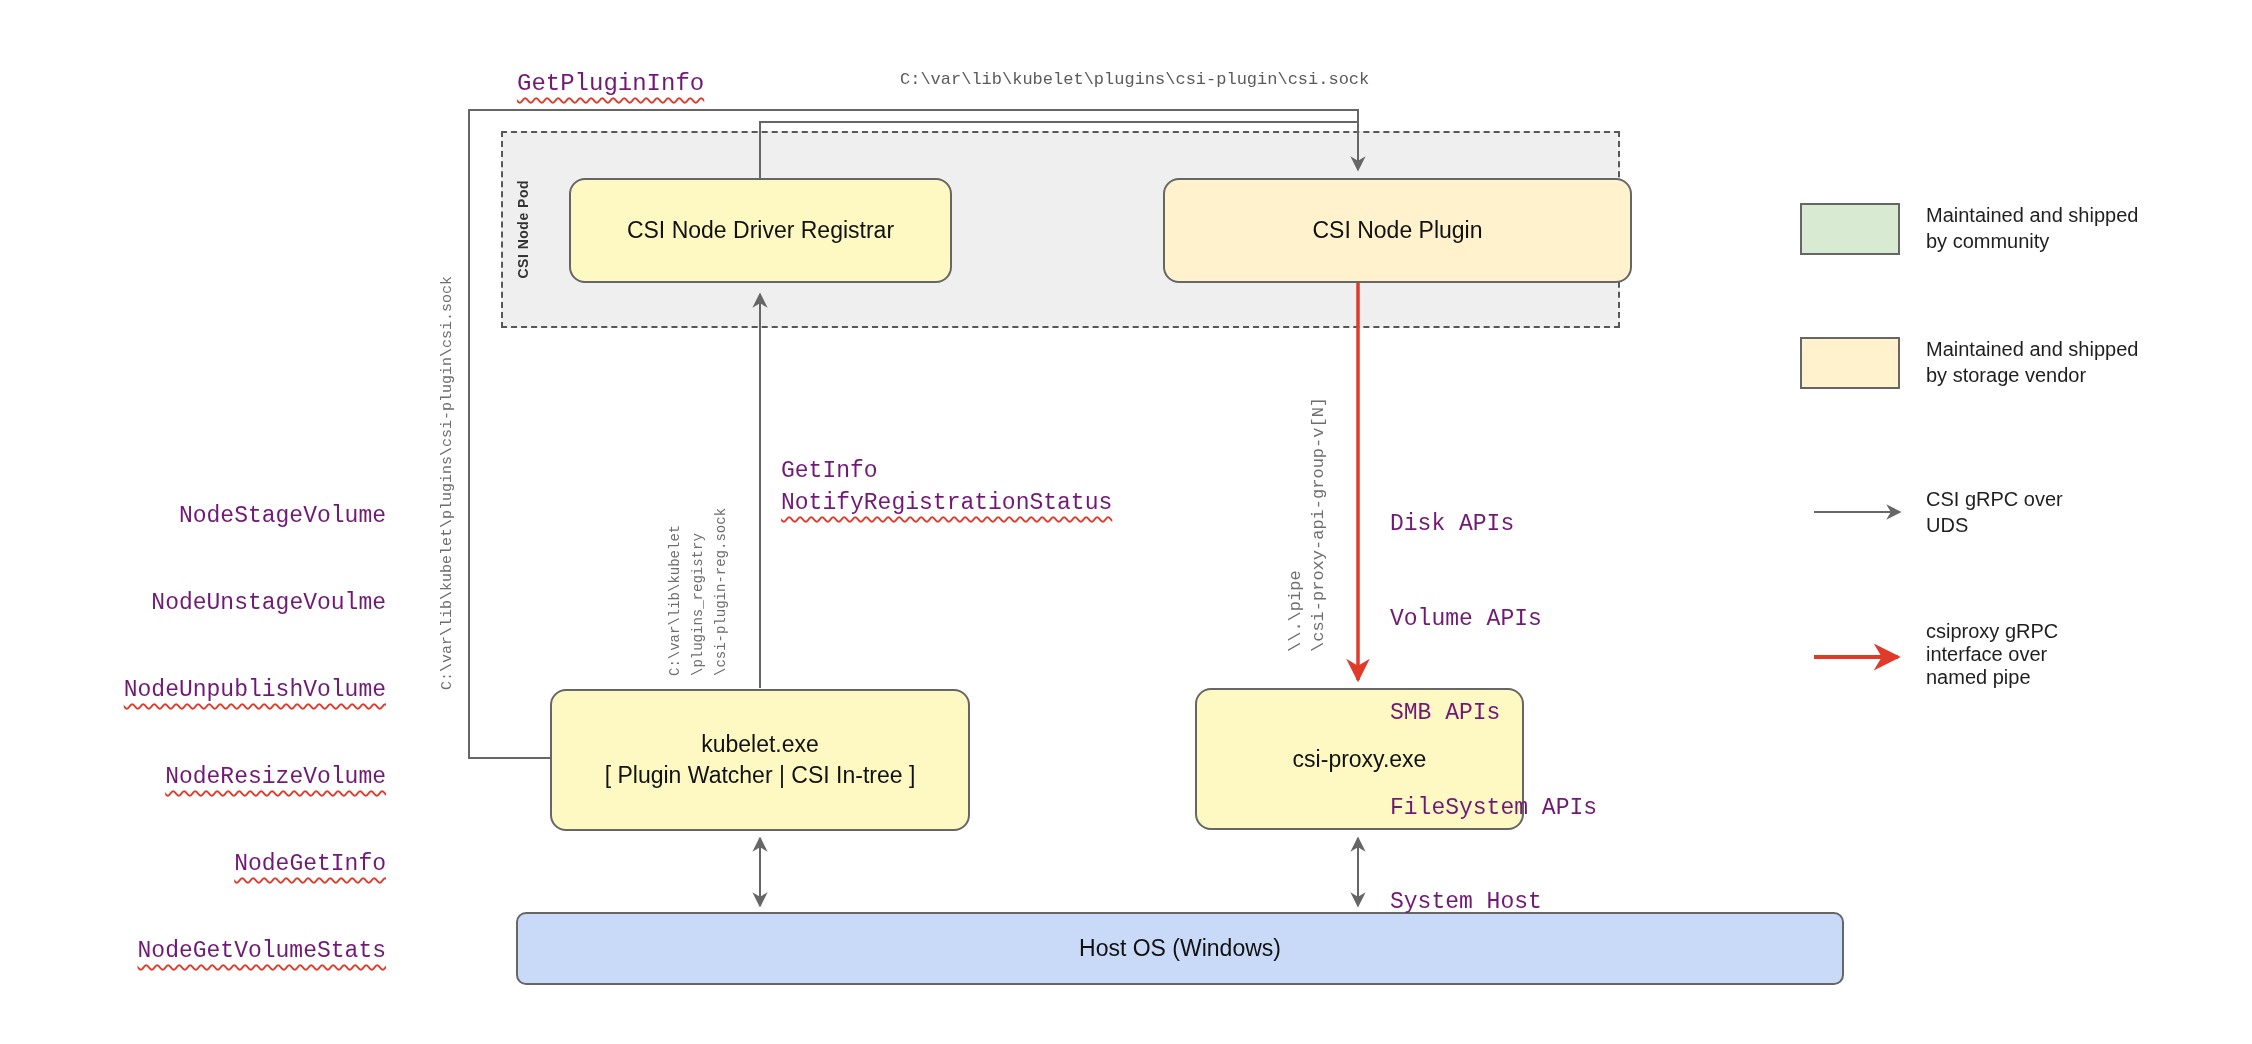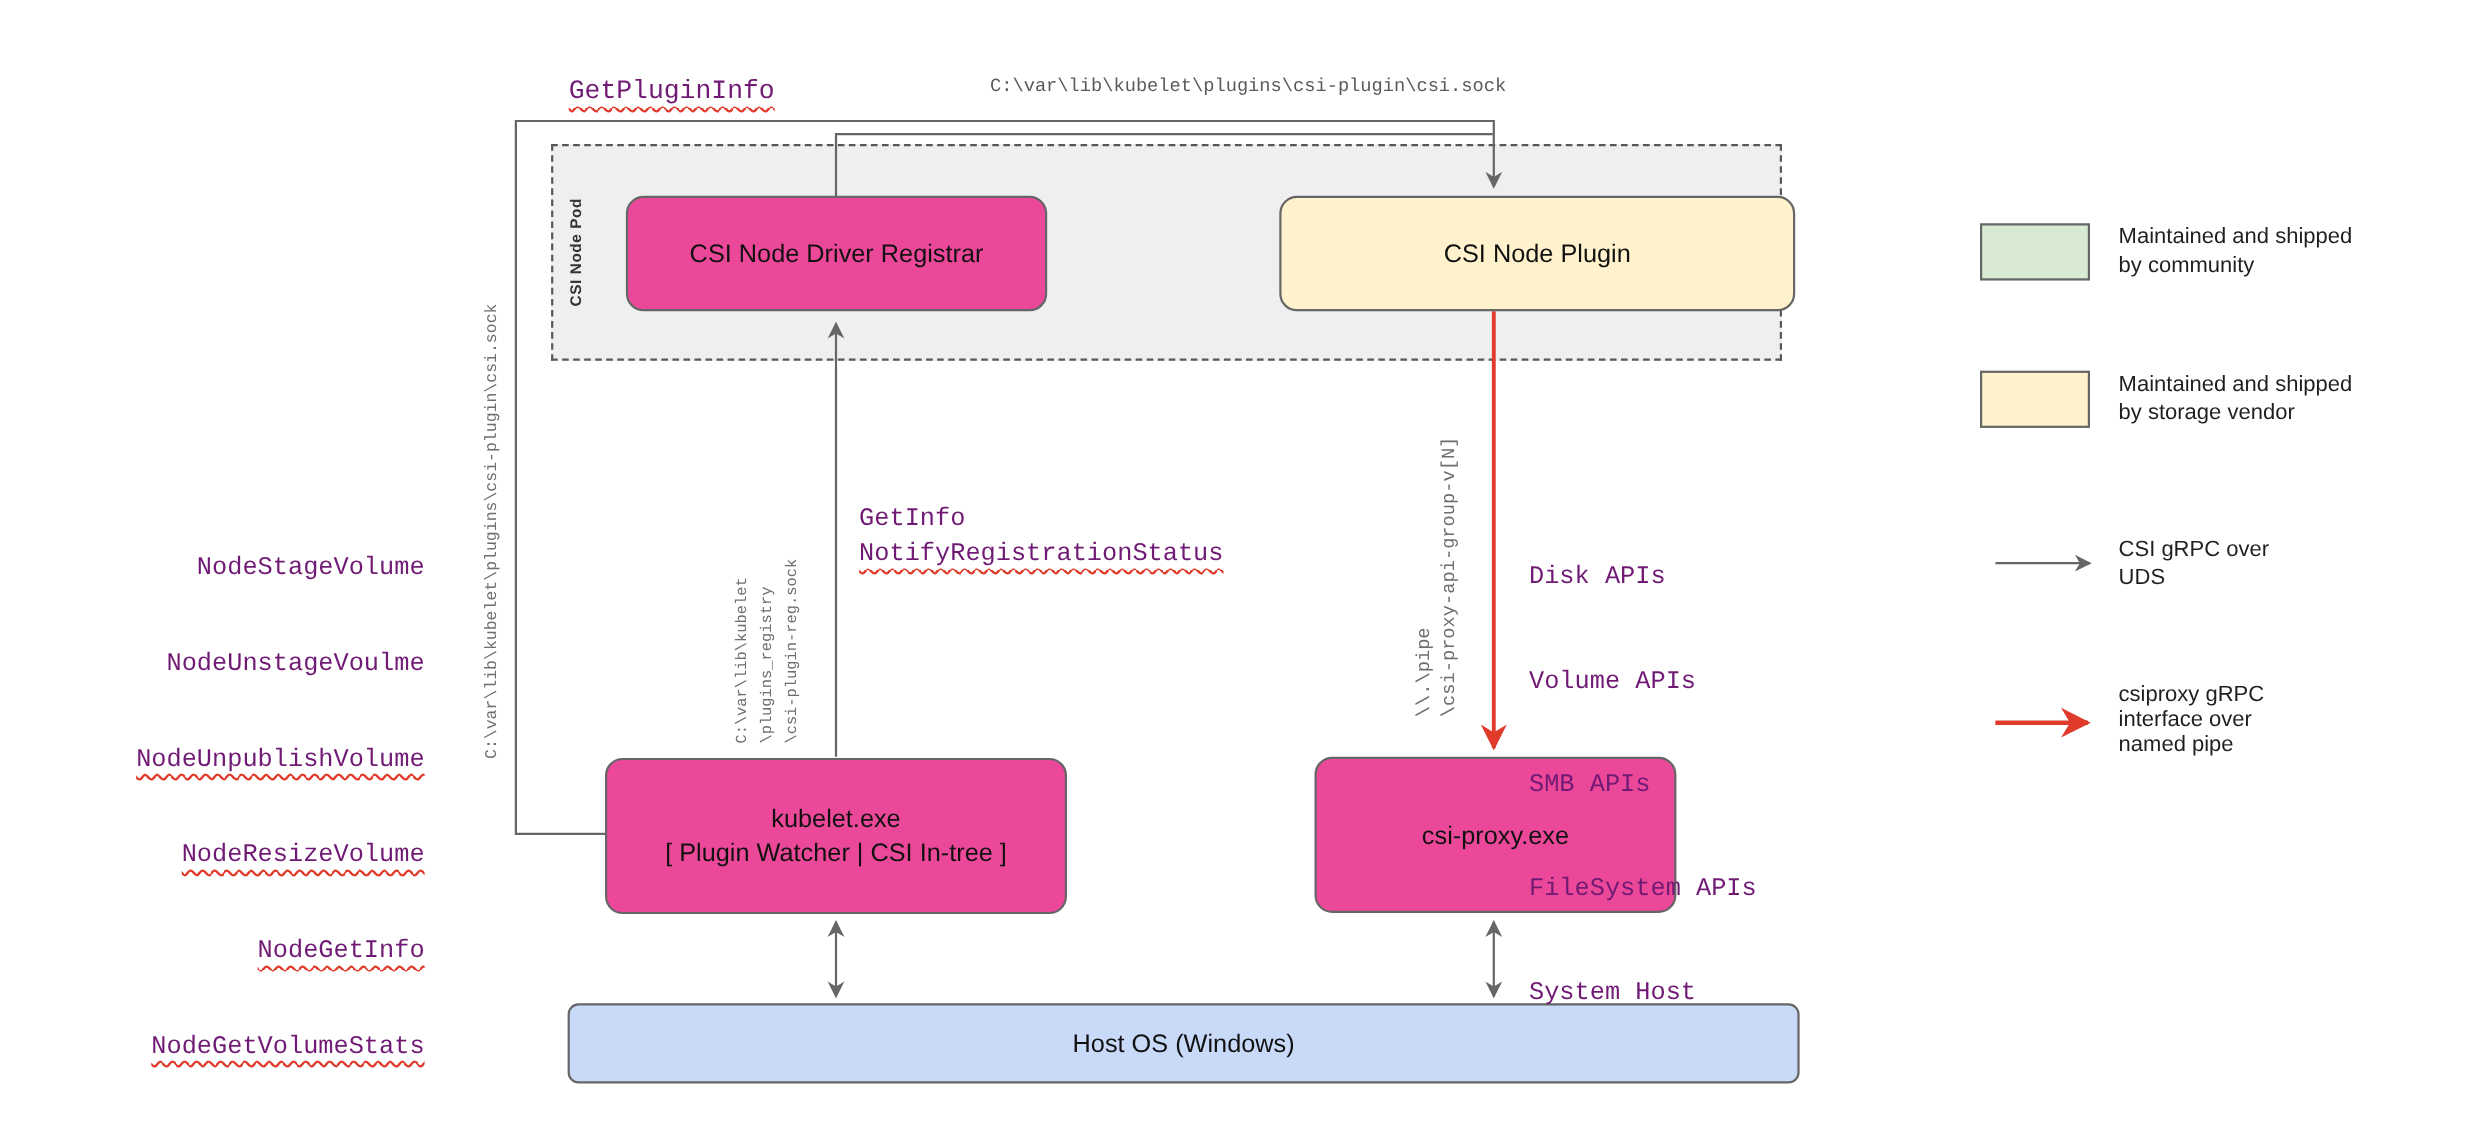--- a/index.html
+++ b/index.html
@@ -12,21 +12,21 @@
   .squiggle{text-decoration-line:underline;text-decoration-style:wavy;text-decoration-color:#e03a2a;
             text-decoration-thickness:1.5px;text-underline-offset:7px;text-decoration-skip-ink:none;}
   
   .vwrap{display:flex;flex-direction:row;align-items:stretch;}
   .vtext{writing-mode:vertical-rl;transform:rotate(180deg);height:100%;white-space:pre;
          font-family:"Liberation Mono","DejaVu Sans Mono",monospace;color:#6e6e6e;}
   
   .node{position:absolute;box-sizing:border-box;border:2px solid #666666;border-radius:16px;
         display:flex;flex-direction:column;align-items:center;justify-content:center;
         font-size:23px;color:#111111;text-align:center;line-height:31px;}
-  .green{background:#ec4899;}
+  .green{background:#fef9c3;}
   .yellow{background:#fff2cc;}
   .blue{background:#c9daf8;border-radius:10px;}
   #pod{position:absolute;left:501px;top:131px;width:1119px;height:197px;box-sizing:border-box;
        background:#efefef;border:2px dashed #575757;}
   #pod-label{position:absolute;left:4px;top:0;bottom:0;width:32px;display:flex;align-items:center;justify-content:center;}
   #pod-label .vtext{font-family:"Liberation Sans",sans-serif;color:#333333;font-size:14px;font-weight:600;letter-spacing:0.5px;height:auto;}
   .legend-text{color:#1f1f1f;font-size:20px;line-height:26px;}
   .swatch{position:absolute;width:100px;height:52px;box-sizing:border-box;border:2px solid #666666;}
 </style>
 </head>
@@ -67,21 +67,21 @@
 
   <div class="node green" style="left:1195px;top:688px;width:329px;height:142px;">
     <div>csi-proxy.exe</div>
   </div>
 
   <div class="node green" style="left:550px;top:689px;width:420px;height:142px;">
     <div>kubelet.exe</div>
     <div>[ Plugin Watcher | CSI In-tree ]</div>
   </div>
 
-  <div class="node blue" style="left:516px;top:912px;width:1120px;height:73px;">
+  <div class="node blue" style="left:516px;top:912px;width:1328px;height:73px;">
     <div>Host OS (Windows)</div>
   </div>
 
   <div class="abs mono squiggle" style="left:517px;top:70px;font-size:24px;">GetPluginInfo</div>
   <div class="abs mono-gray" style="left:900px;top:70px;font-size:17px;color:#5a5a5a;">C:\var\lib\kubelet\plugins\csi-plugin\csi.sock</div>
 
   <div class="abs mono" style="left:60px;top:444px;width:326px;text-align:right;font-size:23px;line-height:29px;">
     <div>NodeStageVolume</div>
     <div>NodeUnstageVoulme</div>
     <div class="squiggle">NodeUnpublishVolume</div>

